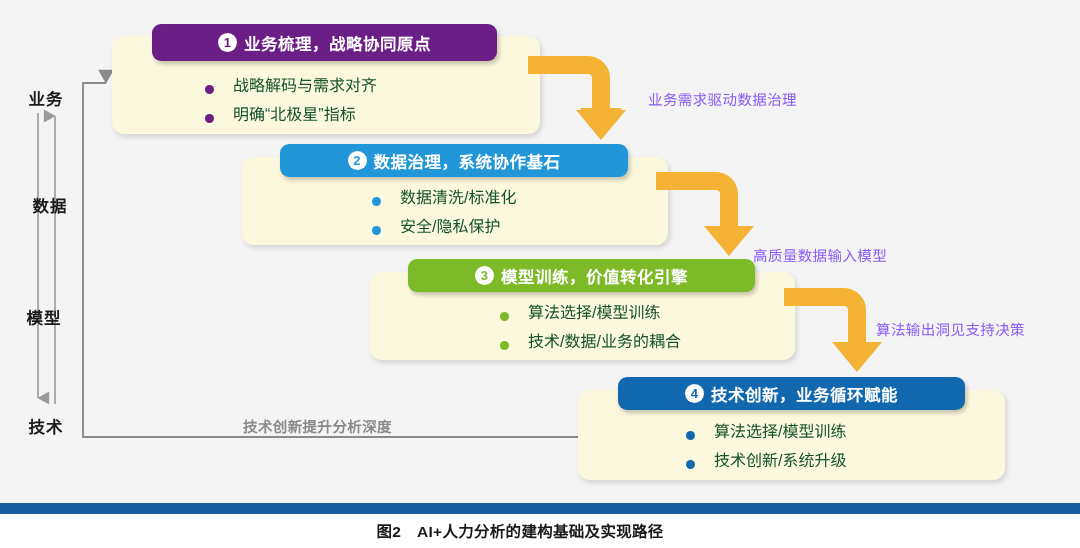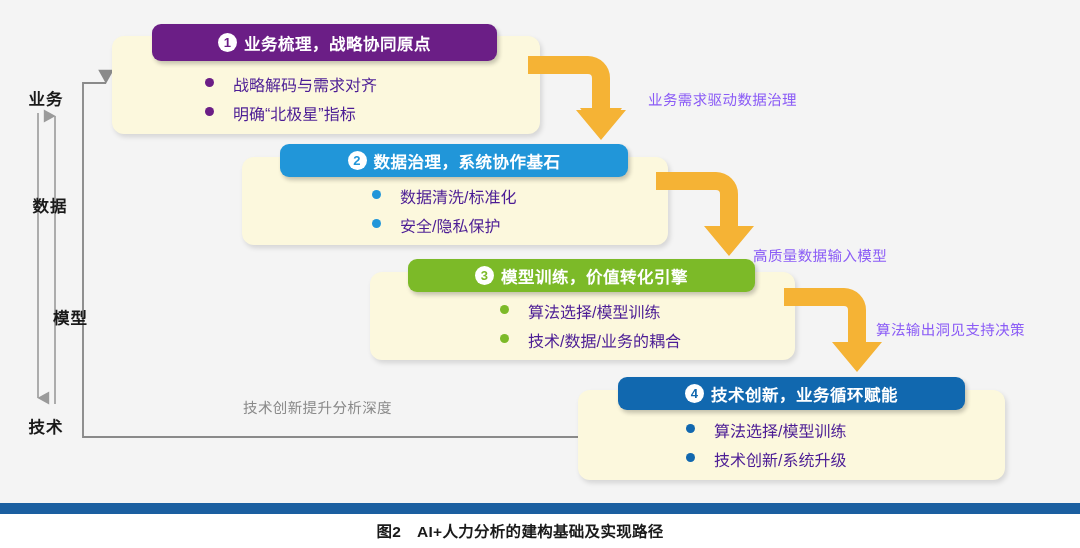--- a/index.html
+++ b/index.html
@@ -93,23 +93,23 @@
     flex: none;
   }
   .bullets {
     position: absolute;
     list-style: none;
     margin: 0;
     padding: 0;
   }
   .bullets li {
     display: flex;
-    align-items: flex-start;
+    align-items: flex-end;
     font-size: 16px;
-    color: #4c1d95;
+    color: #14532d;
     line-height: 1;
     margin-bottom: 13px;
     white-space: nowrap;
   }
   .bullets li .dot {
     width: 9px;
     height: 9px;
     border-radius: 50%;
     margin-right: 19px;
     flex: none;
@@ -183,21 +183,21 @@
       <path d="M656,172 L716,172 A22,22 0 0 1 738,194 L738,226 L754,226 L729,256 L704,226 L720,226 L720,194 A4,4 0 0 0 716,190 L656,190 Z" fill="#f5b335"></path>
     </g>
 
     <g>
       <path d="M784,288 L844,288 A22,22 0 0 1 866,310 L866,342 L882,342 L857,372 L832,342 L848,342 L848,310 A4,4 0 0 0 844,306 L784,306 Z" fill="#f5b335"></path>
     </g>
   </svg>
 
   <div class="axis-label" style="left:18px; top:86px;">业务</div>
   <div class="axis-label" style="left:22px; top:193px;">数据</div>
-  <div class="axis-label" style="left:32px; top:305px;text-align:right;">模型</div>
+  <div class="axis-label" style="left:16px; top:305px;">模型</div>
   <div class="axis-label" style="left:18px; top:414px;">技术</div>
 
   <div class="layer-cards">
     <div class="card-body" style="left:112px; top:36px; width:428px; height:98px;"></div>
     <div class="card-header" style="left:152px; top:24px; width:345px; height:37px; background:#6b1e86;">
       <span class="step-num" style="color:#6b1e86;">1</span>
       <span>业务梳理，战略协同原点</span>
     </div>
     <ul class="bullets" style="left:205px; top:78px;">
       <li>
@@ -262,19 +262,19 @@
         <span class="dot" style="background:#1168af;"></span>
         <span>技术创新/系统升级</span>
       </li>
     </ul>
   </div>
 
   <div class="flow-label layer-text" style="left:648px; top:88px;">业务需求驱动数据治理</div>
   <div class="flow-label layer-text" style="left:753px; top:211px;margin-top:33px;">高质量数据输入模型</div>
   <div class="flow-label layer-text" style="left:876px; top:318px;">算法输出洞见支持决策</div>
 
-  <div class="loop-label layer-text" style="left:243px; top:396px;">技术创新提升分析深度</div>
+  <div class="loop-label layer-text" style="left:243px; top:415px;font-weight:bold;">技术创新提升分析深度</div>
 
   <div id="blue-rule"></div>
   <div id="caption-band"></div>
   <div id="caption-text">图2　AI+人力分析的建构基础及实现路径</div>
 
 </div>
 
 </body></html>

